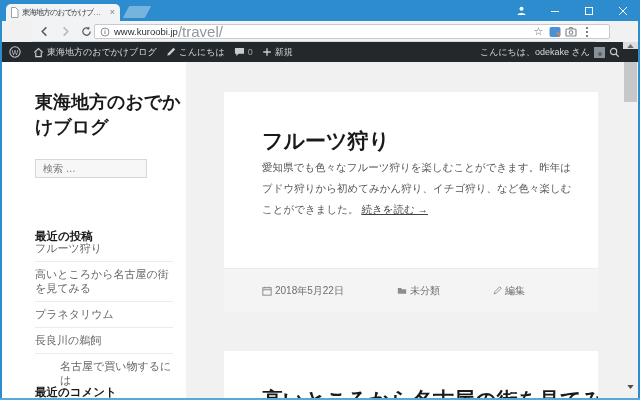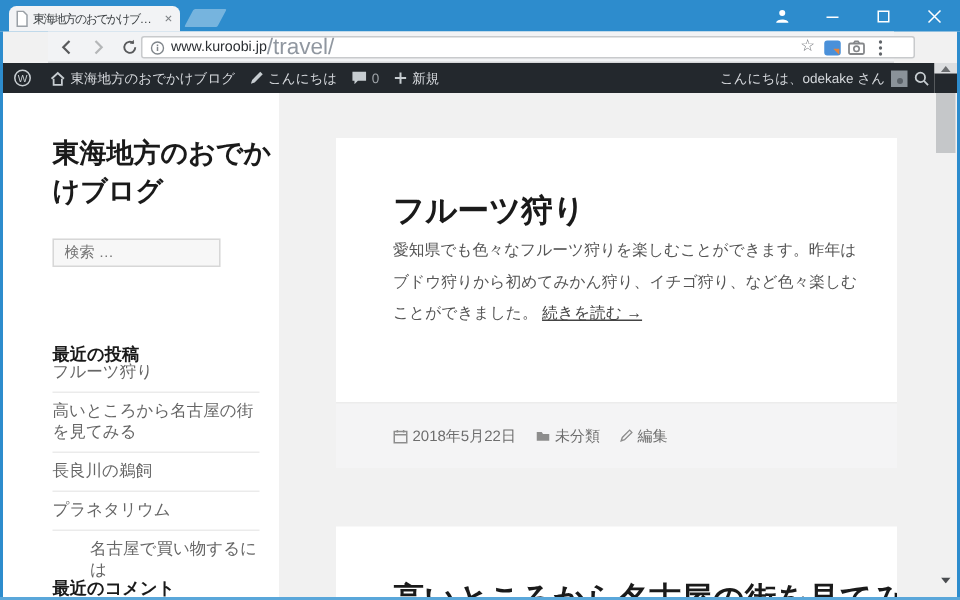--- a/index.html
+++ b/index.html
@@ -54,21 +54,21 @@
 
   .main{position:absolute;left:184px;top:0;width:439px;height:336px;background:#f1f1f1;}
   .card{position:absolute;left:38px;width:374px;background:#fff;}
   .card1{top:30px;height:220px;}
   .card2{top:289px;height:60px;}
   .post-title{margin:0;padding:34px 20px 0 38px;font-size:21px;line-height:30px;font-weight:bold;
        color:#1a1a1a;white-space:nowrap;overflow:hidden;}
   .excerpt{margin:1px 20px 0 38px;font-size:10.5px;line-height:21px;color:#555;}
   .readmore{color:#444;text-decoration:underline;}
   .card-footer{position:absolute;left:0;bottom:0;width:100%;height:44px;background:#f4f4f5;
-       border-top:1px solid #ececec;box-sizing:border-box;display:flex;align-items:center;padding-left:38px;}
+       border-top:1px solid #ececec;box-sizing:border-box;display:flex;align-items:center;padding-left:38px;gap:40px;}
   .meta-item{display:flex;align-items:center;font-size:10px;color:#6d6d6d;margin-right:13px;white-space:nowrap;}
   .meta-item svg{margin-right:3px;}
 
   
   .scrollbar{position:absolute;left:623px;top:42px;width:15px;height:356px;background:#f1f1f1;}
   .sb-top{position:absolute;left:0;top:0;width:15px;height:7px;background:#dcdee0;
        display:flex;align-items:center;justify-content:center;}
   .sb-dark{position:absolute;left:0;top:7px;width:15px;height:13px;background:#23282d;}
   .sb-thumb{position:absolute;left:1px;top:20px;width:13px;height:40px;background:#c5c7c9;}
   .sb-down{position:absolute;left:0;top:340px;width:15px;height:10px;display:flex;align-items:center;justify-content:center;}
@@ -215,22 +215,22 @@
 
   <div class="page">
 
     <div class="sidebar">
       <div class="blog-title">東海地方のおでかけブログ</div>
       <input class="search-box" type="text" placeholder="検索 …" style="">
       <div class="side-heading" style="top:138px;margin-top:29px;">最近の投稿</div>
       <ul class="post-list">
           <li>フルーツ狩り</li>
           <li>高いところから名古屋の街を見てみる</li>
+          <li>プラネタリウム</li>
           <li>長良川の鵜飼</li>
-          <li>プラネタリウム</li>
           <li>名古屋で買い物するには</li>
         </ul>
       <div class="side-heading" style="top:323px;">最近のコメント</div>
     </div>
 
     <div class="main">
 
       <article class="card card1">
         <h2 class="post-title">フルーツ狩り</h2>
         <p class="excerpt"><span>愛知県でも色々なフルーツ狩りを楽しむことができます。昨年はブドウ狩りから初めてみかん狩り、イチゴ狩り、など色々楽しむことができました。</span> <a class="readmore">続きを読む →</a></p>

